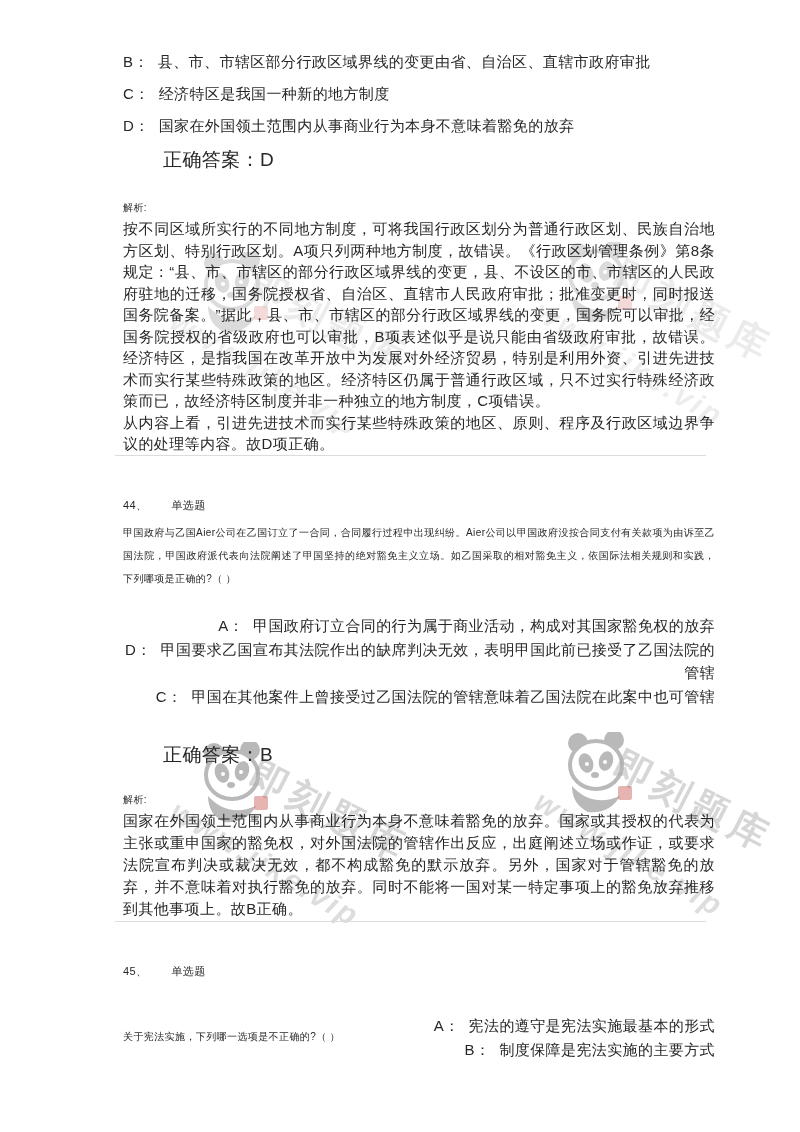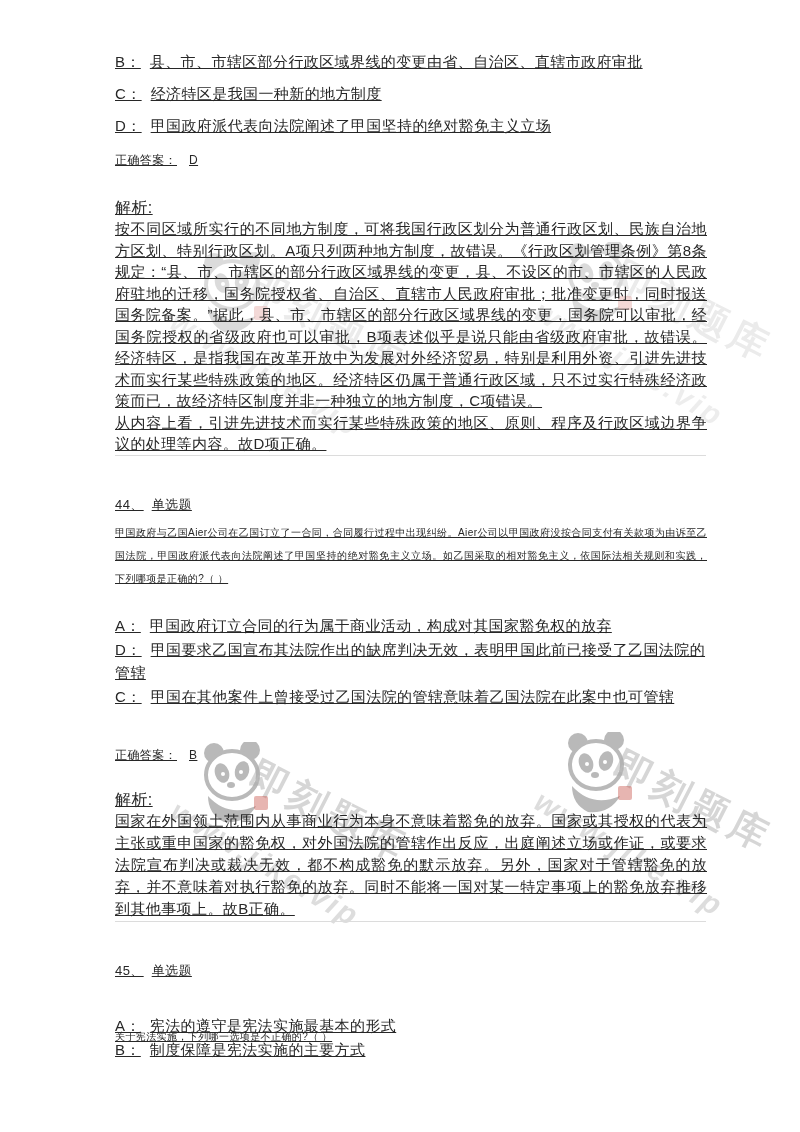--- a/index.html
+++ b/index.html
@@ -26,32 +26,32 @@
     font-size:30px;font-weight:bold;font-style:italic;letter-spacing:3px;white-space:nowrap;
     color:rgba(173,173,173,.42);
     transform:rotate(31deg);transform-origin:left top;
   }
   .wm-seal{
     position:absolute;left:56px;top:54px;width:14px;height:14px;
     background:rgba(198,78,70,.42);border-radius:2px;
   }
 
   
-  .blk{position:absolute;left:115px;width:592px;z-index:1;text-decoration:underline;}
-  .txt{font-size:16px;line-height:24px;letter-spacing:.4px;}
+  .blk{position:absolute;left:123px;width:592px;z-index:1;}
+  .txt{font-size:10px;line-height:24px;letter-spacing:.4px;}
   .opt{line-height:24px;font-size:15px;letter-spacing:.4px;margin-bottom:8px;}
-  .opt.tight{line-height:23px;margin-bottom:1px;}
+  .opt.tight{line-height:23px;margin-bottom:1px;text-align:right;}
   .opt-label{margin-right:9px;}
-  .answer-row{display:flex;gap:12px;font-size:12px;line-height:24px;letter-spacing:.4px;}
+  .answer-row{display:flex;gap:0;font-size:19px;line-height:24px;letter-spacing:.4px;margin-left:40px;}
   .analysis p{
     margin:0;font-size:15px;line-height:21.5px;letter-spacing:.4px;
     text-align:justify;text-justify:inter-ideograph;
   }
   .analysis.lh22 p{line-height:22px;}
-  .q-header{display:flex;gap:8px;font-size:13px;line-height:24px;letter-spacing:.4px;}
+  .q-header{display:flex;gap:24px;font-size:11px;line-height:24px;letter-spacing:.4px;}
   .stem{
     font-size:10px;line-height:23px;letter-spacing:.4px;
     text-align:justify;text-justify:inter-ideograph;margin:0;
   }
   .divider{position:absolute;left:115px;width:591px;height:1px;background:#dcdcdc;z-index:1;}
 </style>
 </head>
 <body>
 
 <div class="page">
@@ -126,21 +126,21 @@
   </div>
 
   <div class="blk" style="top:50px;">
     <div class="opt">
       <span class="opt-label">B：</span><span>县、市、市辖区部分行政区域界线的变更由省、自治区、直辖市政府审批</span>
     </div>
     <div class="opt">
       <span class="opt-label">C：</span><span>经济特区是我国一种新的地方制度</span>
     </div>
     <div class="opt">
-      <span class="opt-label">D：</span><span>甲国政府派代表向法院阐述了甲国坚持的绝对豁免主义立场</span>
+      <span class="opt-label">D：</span><span>国家在外国领土范围内从事商业行为本身不意味着豁免的放弃</span>
     </div>
   </div>
 
   <div class="blk answer-row" style="top:148px;">
     <span>正确答案：</span>
     <span>D</span>
   </div>
 
   <div class="blk txt" style="top:196px;">
     <span>解析:</span>

